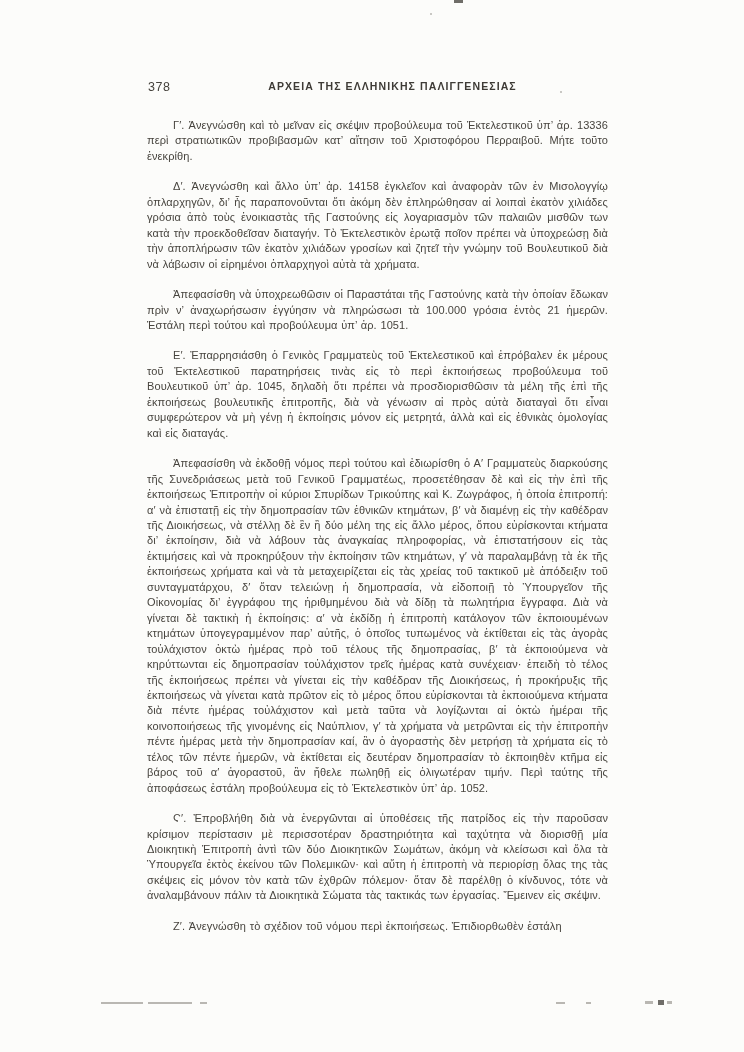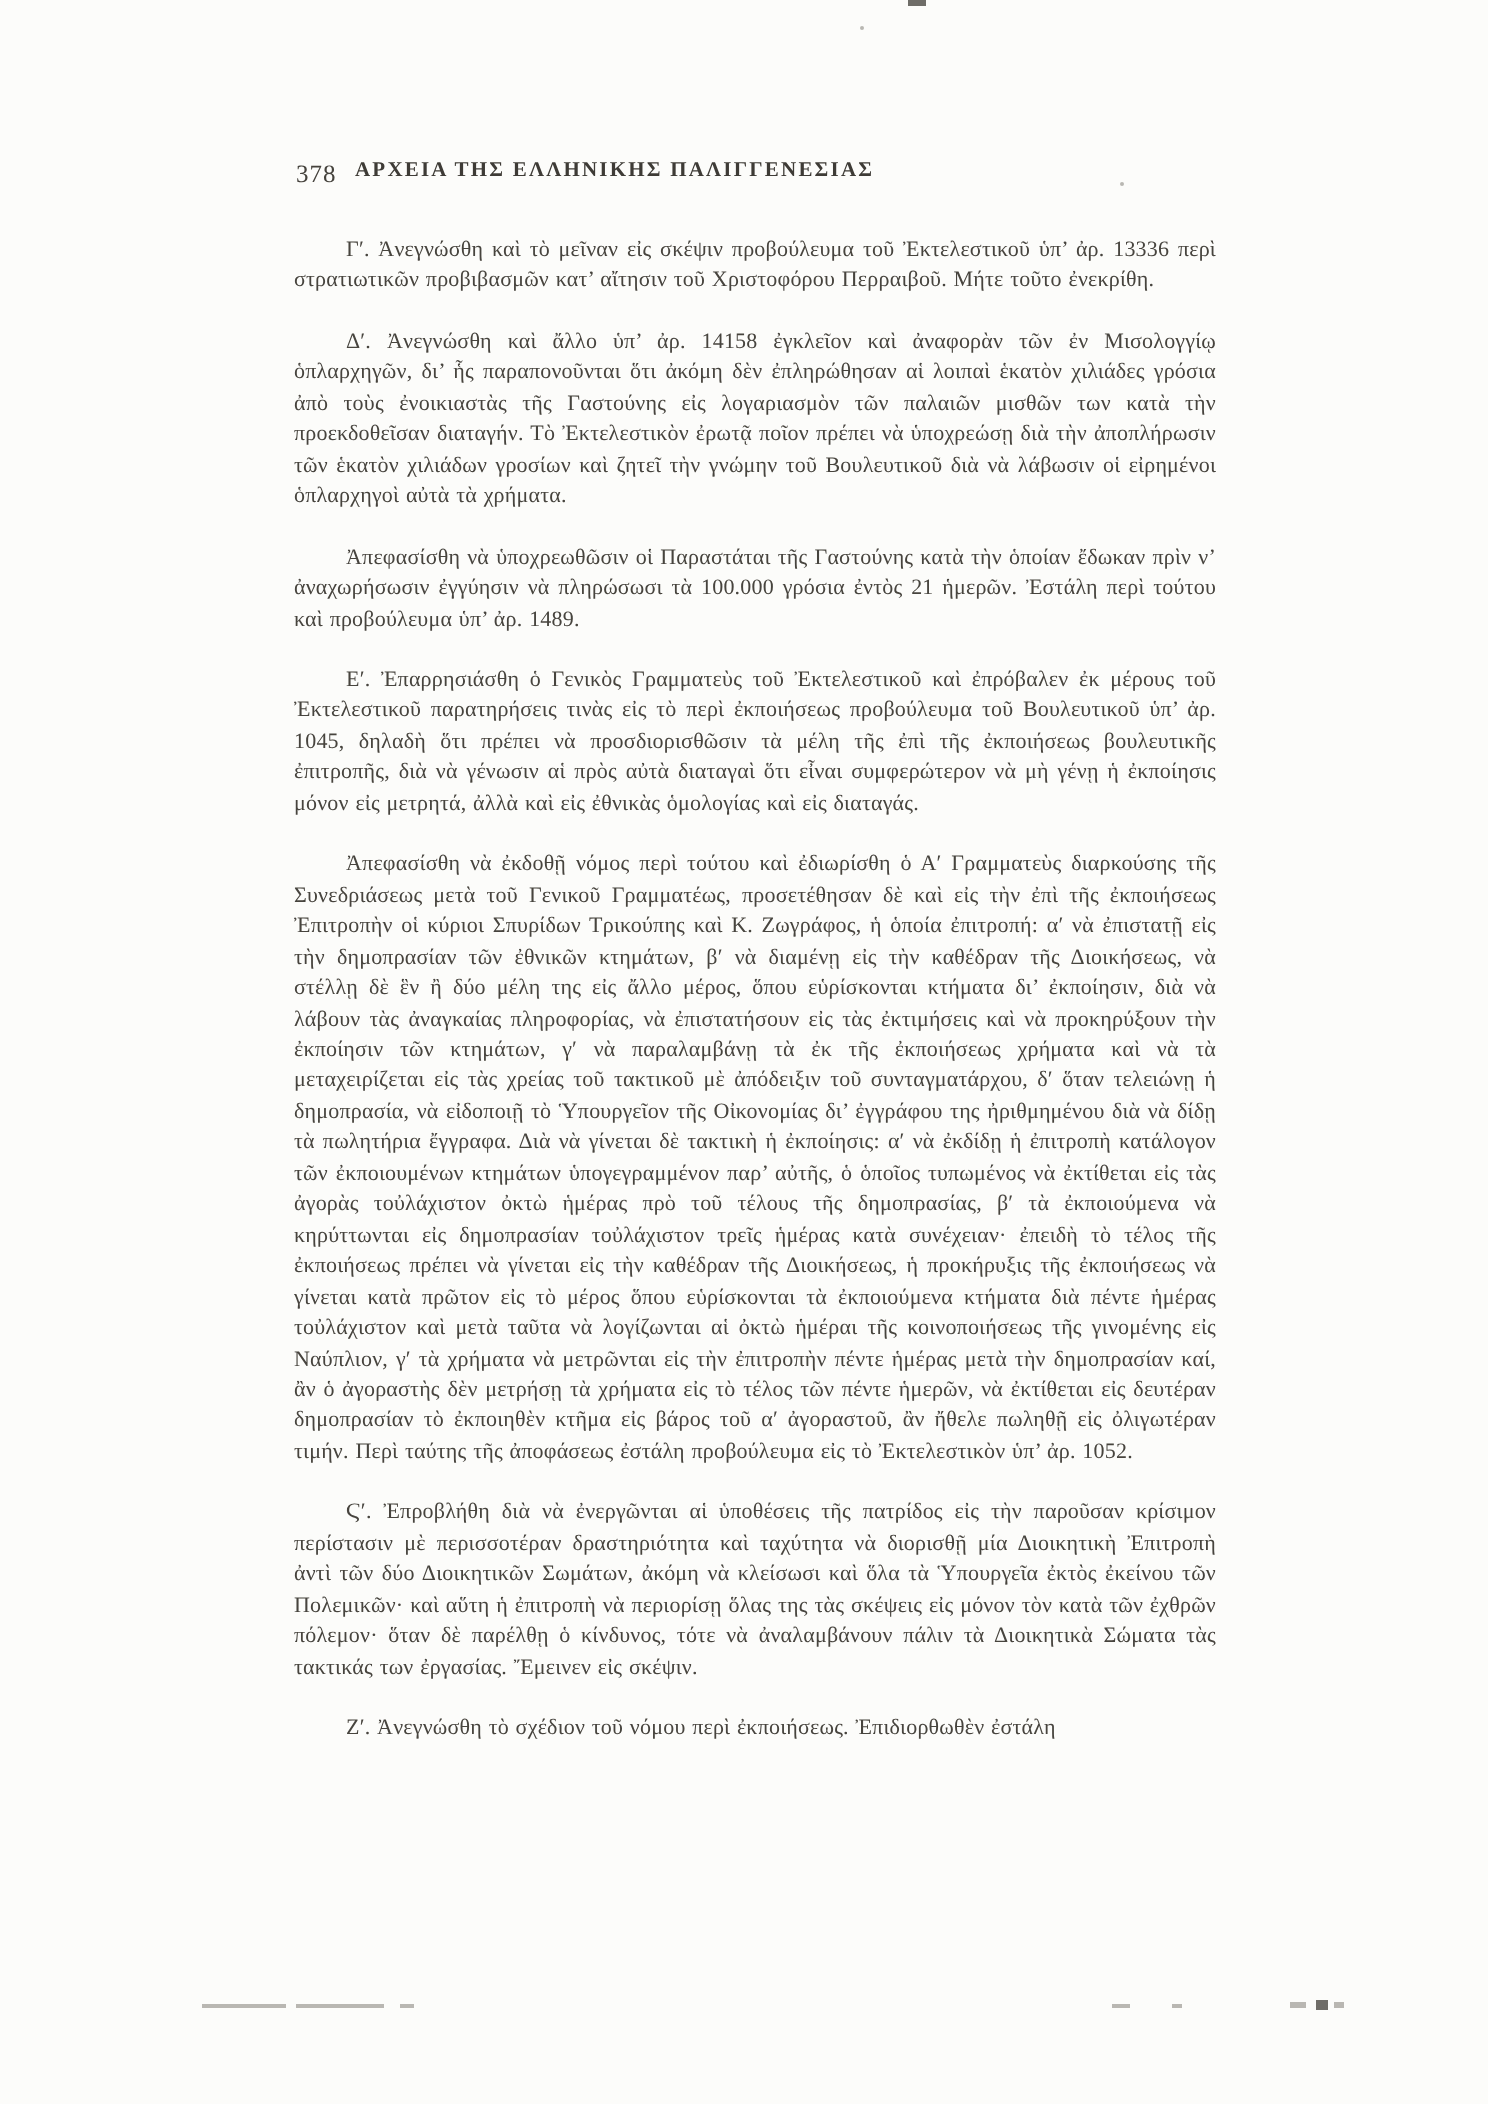--- a/index.html
+++ b/index.html
@@ -6,41 +6,41 @@
     margin: 0;
     padding: 0;
     background: #ffffff;
   }
   .page {
     position: relative;
     width: 744px;
     height: 1052px;
     background: #fcfcfa;
     overflow: hidden;
-    font-family: Liberation Serif, serif;
+    font-family: Liberation Sans, sans-serif;
     color: #47443e;
   }
   .header {
     position: absolute;
     top: 80px;
     left: 132px;
     width: 491px;
     height: 18px;
   }
   .page-num {
     position: absolute;
     left: 16px;
     top: 0;
     font-size: 12.5px;
     letter-spacing: 0.5px;
     color: #45423c;
   }
   .header-title {
     display: block;
-    text-align: left;
+    text-align: center;
     font-size: 10.5px;
     font-weight: bold;
     letter-spacing: 1.1px;
     color: #3e3b36;
     padding-left: 30px; 
     width: 430px;
     margin: 0 auto;
     white-space: nowrap;
   }
   .content {
@@ -72,21 +72,21 @@
 <div class="page">
 
   <div class="header">
     <span class="page-num">378</span>
     <span class="header-title">ΑΡΧΕΙΑ ΤΗΣ ΕΛΛΗΝΙΚΗΣ ΠΑΛΙΓΓΕΝΕΣΙΑΣ</span>
   </div>
 
   <div class="content">
     <p>Γ′. Ἀνεγνώσθη καὶ τὸ μεῖναν εἰς σκέψιν προβούλευμα τοῦ Ἐκτελεστικοῦ ὑπ’ ἀρ. 13336 περὶ στρατιωτικῶν προβιβασμῶν κατ’ αἴτησιν τοῦ Χριστοφόρου Περραιβοῦ. Μήτε τοῦτο ἐνεκρίθη.</p>
     <p>Δ′. Ἀνεγνώσθη καὶ ἄλλο ὑπ’ ἀρ. 14158 ἐγκλεῖον καὶ ἀναφορὰν τῶν ἐν Μισολογγίῳ ὁπλαρχηγῶν, δι’ ἧς παραπονοῦνται ὅτι ἀκόμη δὲν ἐπληρώθησαν αἱ λοιπαὶ ἑκατὸν χιλιάδες γρόσια ἀπὸ τοὺς ἐνοικιαστὰς τῆς Γαστούνης εἰς λογαριασμὸν τῶν παλαιῶν μισθῶν των κατὰ τὴν προεκδοθεῖσαν διαταγήν. Τὸ Ἐκτελεστικὸν ἐρωτᾷ ποῖον πρέπει νὰ ὑποχρεώσῃ διὰ τὴν ἀποπλήρωσιν τῶν ἑκατὸν χιλιάδων γροσίων καὶ ζητεῖ τὴν γνώμην τοῦ Βουλευτικοῦ διὰ νὰ λάβωσιν οἱ εἰρημένοι ὁπλαρχηγοὶ αὐτὰ τὰ χρήματα.</p>
-    <p>Ἀπεφασίσθη νὰ ὑποχρεωθῶσιν οἱ Παραστάται τῆς Γαστούνης κατὰ τὴν ὁποίαν ἔδωκαν πρὶν ν’ ἀναχωρήσωσιν ἐγγύησιν νὰ πληρώσωσι τὰ 100.000 γρόσια ἐντὸς 21 ἡμερῶν. Ἐστάλη περὶ τούτου καὶ προβούλευμα ὑπ’ ἀρ. 1489.</p>
+    <p>Ἀπεφασίσθη νὰ ὑποχρεωθῶσιν οἱ Παραστάται τῆς Γαστούνης κατὰ τὴν ὁποίαν ἔδωκαν πρὶν ν’ ἀναχωρήσωσιν ἐγγύησιν νὰ πληρώσωσι τὰ 100.000 γρόσια ἐντὸς 21 ἡμερῶν. Ἐστάλη περὶ τούτου καὶ προβούλευμα ὑπ’ ἀρ. 1051.</p>
     <p>Ε′. Ἐπαρρησιάσθη ὁ Γενικὸς Γραμματεὺς τοῦ Ἐκτελεστικοῦ καὶ ἐπρόβαλεν ἐκ μέρους τοῦ Ἐκτελεστικοῦ παρατηρήσεις τινὰς εἰς τὸ περὶ ἐκποιήσεως προβούλευμα τοῦ Βουλευτικοῦ ὑπ’ ἀρ. 1045, δηλαδὴ ὅτι πρέπει νὰ προσδιορισθῶσιν τὰ μέλη τῆς ἐπὶ τῆς ἐκποιήσεως βουλευτικῆς ἐπιτροπῆς, διὰ νὰ γένωσιν αἱ πρὸς αὐτὰ διαταγαὶ ὅτι εἶναι συμφερώτερον νὰ μὴ γένῃ ἡ ἐκποίησις μόνον εἰς μετρητά, ἀλλὰ καὶ εἰς ἐθνικὰς ὁμολογίας καὶ εἰς διαταγάς.</p>
     <p>Ἀπεφασίσθη νὰ ἐκδοθῇ νόμος περὶ τούτου καὶ ἐδιωρίσθη ὁ Α′ Γραμματεὺς διαρκούσης τῆς Συνεδριάσεως μετὰ τοῦ Γενικοῦ Γραμματέως, προσετέθησαν δὲ καὶ εἰς τὴν ἐπὶ τῆς ἐκποιήσεως Ἐπιτροπὴν οἱ κύριοι Σπυρίδων Τρικούπης καὶ Κ. Ζωγράφος, ἡ ὁποία ἐπιτροπή: α′ νὰ ἐπιστατῇ εἰς τὴν δημοπρασίαν τῶν ἐθνικῶν κτημάτων, β′ νὰ διαμένῃ εἰς τὴν καθέδραν τῆς Διοικήσεως, νὰ στέλλῃ δὲ ἓν ἢ δύο μέλη της εἰς ἄλλο μέρος, ὅπου εὑρίσκονται κτήματα δι’ ἐκποίησιν, διὰ νὰ λάβουν τὰς ἀναγκαίας πληροφορίας, νὰ ἐπιστατήσουν εἰς τὰς ἐκτιμήσεις καὶ νὰ προκηρύξουν τὴν ἐκποίησιν τῶν κτημάτων, γ′ νὰ παραλαμβάνῃ τὰ ἐκ τῆς ἐκποιήσεως χρήματα καὶ νὰ τὰ μεταχειρίζεται εἰς τὰς χρείας τοῦ τακτικοῦ μὲ ἀπόδειξιν τοῦ συνταγματάρχου, δ′ ὅταν τελειώνῃ ἡ δημοπρασία, νὰ εἰδοποιῇ τὸ Ὑπουργεῖον τῆς Οἰκονομίας δι’ ἐγγράφου της ἠριθμημένου διὰ νὰ δίδῃ τὰ πωλητήρια ἔγγραφα. Διὰ νὰ γίνεται δὲ τακτικὴ ἡ ἐκποίησις: α′ νὰ ἐκδίδῃ ἡ ἐπιτροπὴ κατάλογον τῶν ἐκποιουμένων κτημάτων ὑπογεγραμμένον παρ’ αὐτῆς, ὁ ὁποῖος τυπωμένος νὰ ἐκτίθεται εἰς τὰς ἀγορὰς τοὐλάχιστον ὀκτὼ ἡμέρας πρὸ τοῦ τέλους τῆς δημοπρασίας, β′ τὰ ἐκποιούμενα νὰ κηρύττωνται εἰς δημοπρασίαν τοὐλάχιστον τρεῖς ἡμέρας κατὰ συνέχειαν· ἐπειδὴ τὸ τέλος τῆς ἐκποιήσεως πρέπει νὰ γίνεται εἰς τὴν καθέδραν τῆς Διοικήσεως, ἡ προκήρυξις τῆς ἐκποιήσεως νὰ γίνεται κατὰ πρῶτον εἰς τὸ μέρος ὅπου εὑρίσκονται τὰ ἐκποιούμενα κτήματα διὰ πέντε ἡμέρας τοὐλάχιστον καὶ μετὰ ταῦτα νὰ λογίζωνται αἱ ὀκτὼ ἡμέραι τῆς κοινοποιήσεως τῆς γινομένης εἰς Ναύπλιον, γ′ τὰ χρήματα νὰ μετρῶνται εἰς τὴν ἐπιτροπὴν πέντε ἡμέρας μετὰ τὴν δημοπρασίαν καί, ἂν ὁ ἀγοραστὴς δὲν μετρήσῃ τὰ χρήματα εἰς τὸ τέλος τῶν πέντε ἡμερῶν, νὰ ἐκτίθεται εἰς δευτέραν δημοπρασίαν τὸ ἐκποιηθὲν κτῆμα εἰς βάρος τοῦ α′ ἀγοραστοῦ, ἂν ἤθελε πωληθῇ εἰς ὀλιγωτέραν τιμήν. Περὶ ταύτης τῆς ἀποφάσεως ἐστάλη προβούλευμα εἰς τὸ Ἐκτελεστικὸν ὑπ’ ἀρ. 1052.</p>
     <p>Ϛ′. Ἐπροβλήθη διὰ νὰ ἐνεργῶνται αἱ ὑποθέσεις τῆς πατρίδος εἰς τὴν παροῦσαν κρίσιμον περίστασιν μὲ περισσοτέραν δραστηριότητα καὶ ταχύτητα νὰ διορισθῇ μία Διοικητικὴ Ἐπιτροπὴ ἀντὶ τῶν δύο Διοικητικῶν Σωμάτων, ἀκόμη νὰ κλείσωσι καὶ ὅλα τὰ Ὑπουργεῖα ἐκτὸς ἐκείνου τῶν Πολεμικῶν· καὶ αὕτη ἡ ἐπιτροπὴ νὰ περιορίσῃ ὅλας της τὰς σκέψεις εἰς μόνον τὸν κατὰ τῶν ἐχθρῶν πόλεμον· ὅταν δὲ παρέλθῃ ὁ κίνδυνος, τότε νὰ ἀναλαμβάνουν πάλιν τὰ Διοικητικὰ Σώματα τὰς τακτικάς των ἐργασίας. Ἔμεινεν εἰς σκέψιν.</p>
     <p>Ζ′. Ἀνεγνώσθη τὸ σχέδιον τοῦ νόμου περὶ ἐκποιήσεως. Ἐπιδιορθωθὲν ἐστάλη</p>
   </div>
 
   <div class="artifact dark" style="left:454px; top:0; width:9px; height:3px;"></div>
   <div class="artifact dot" style="left:430px; top:13px; width:2px; height:2px;"></div>
   <div class="artifact dot" style="left:560px; top:91px; width:2px; height:2px;"></div>
   <div class="artifact" style="left:101px; top:1002px; width:42px; height:2px;"></div>

